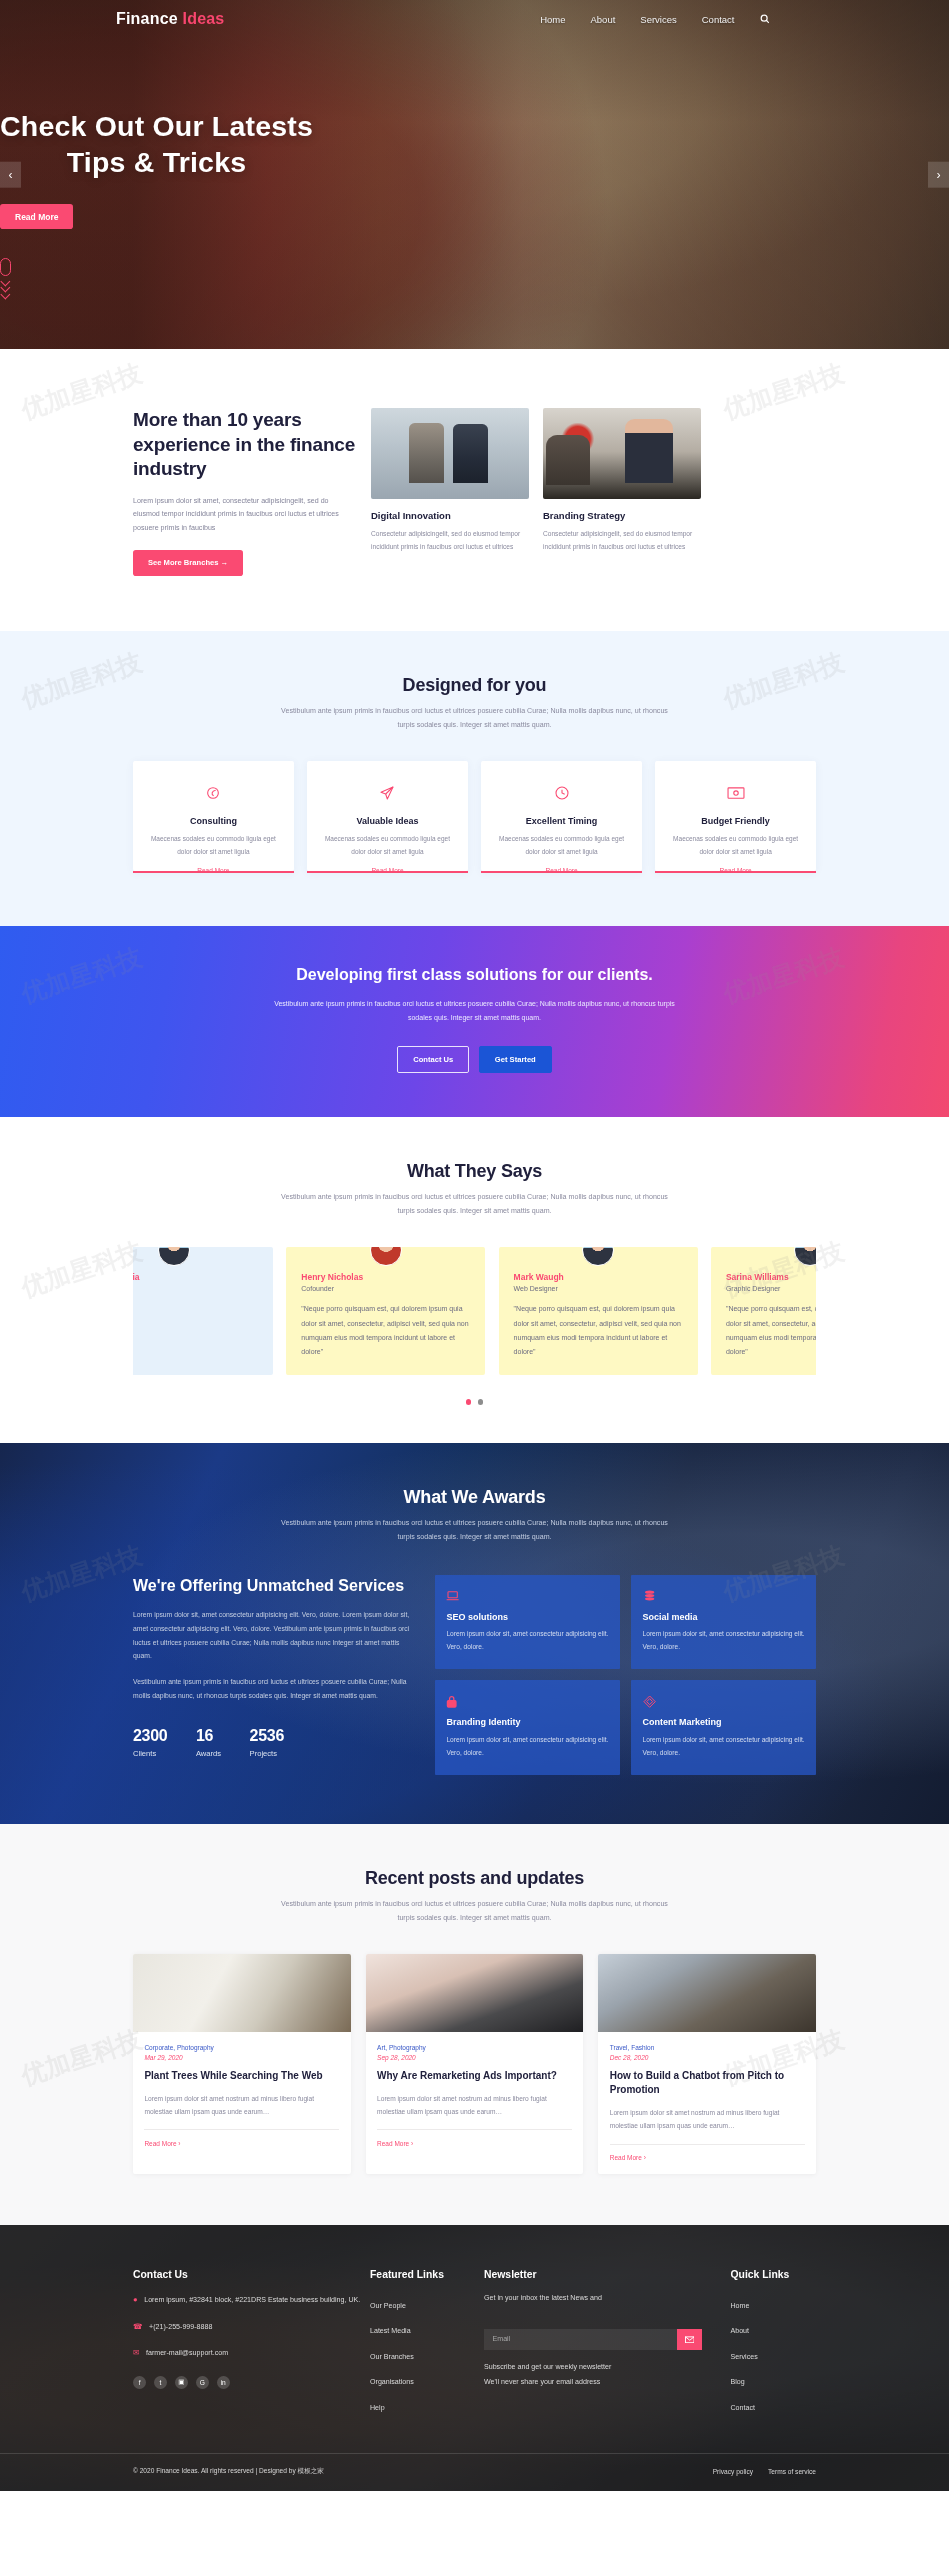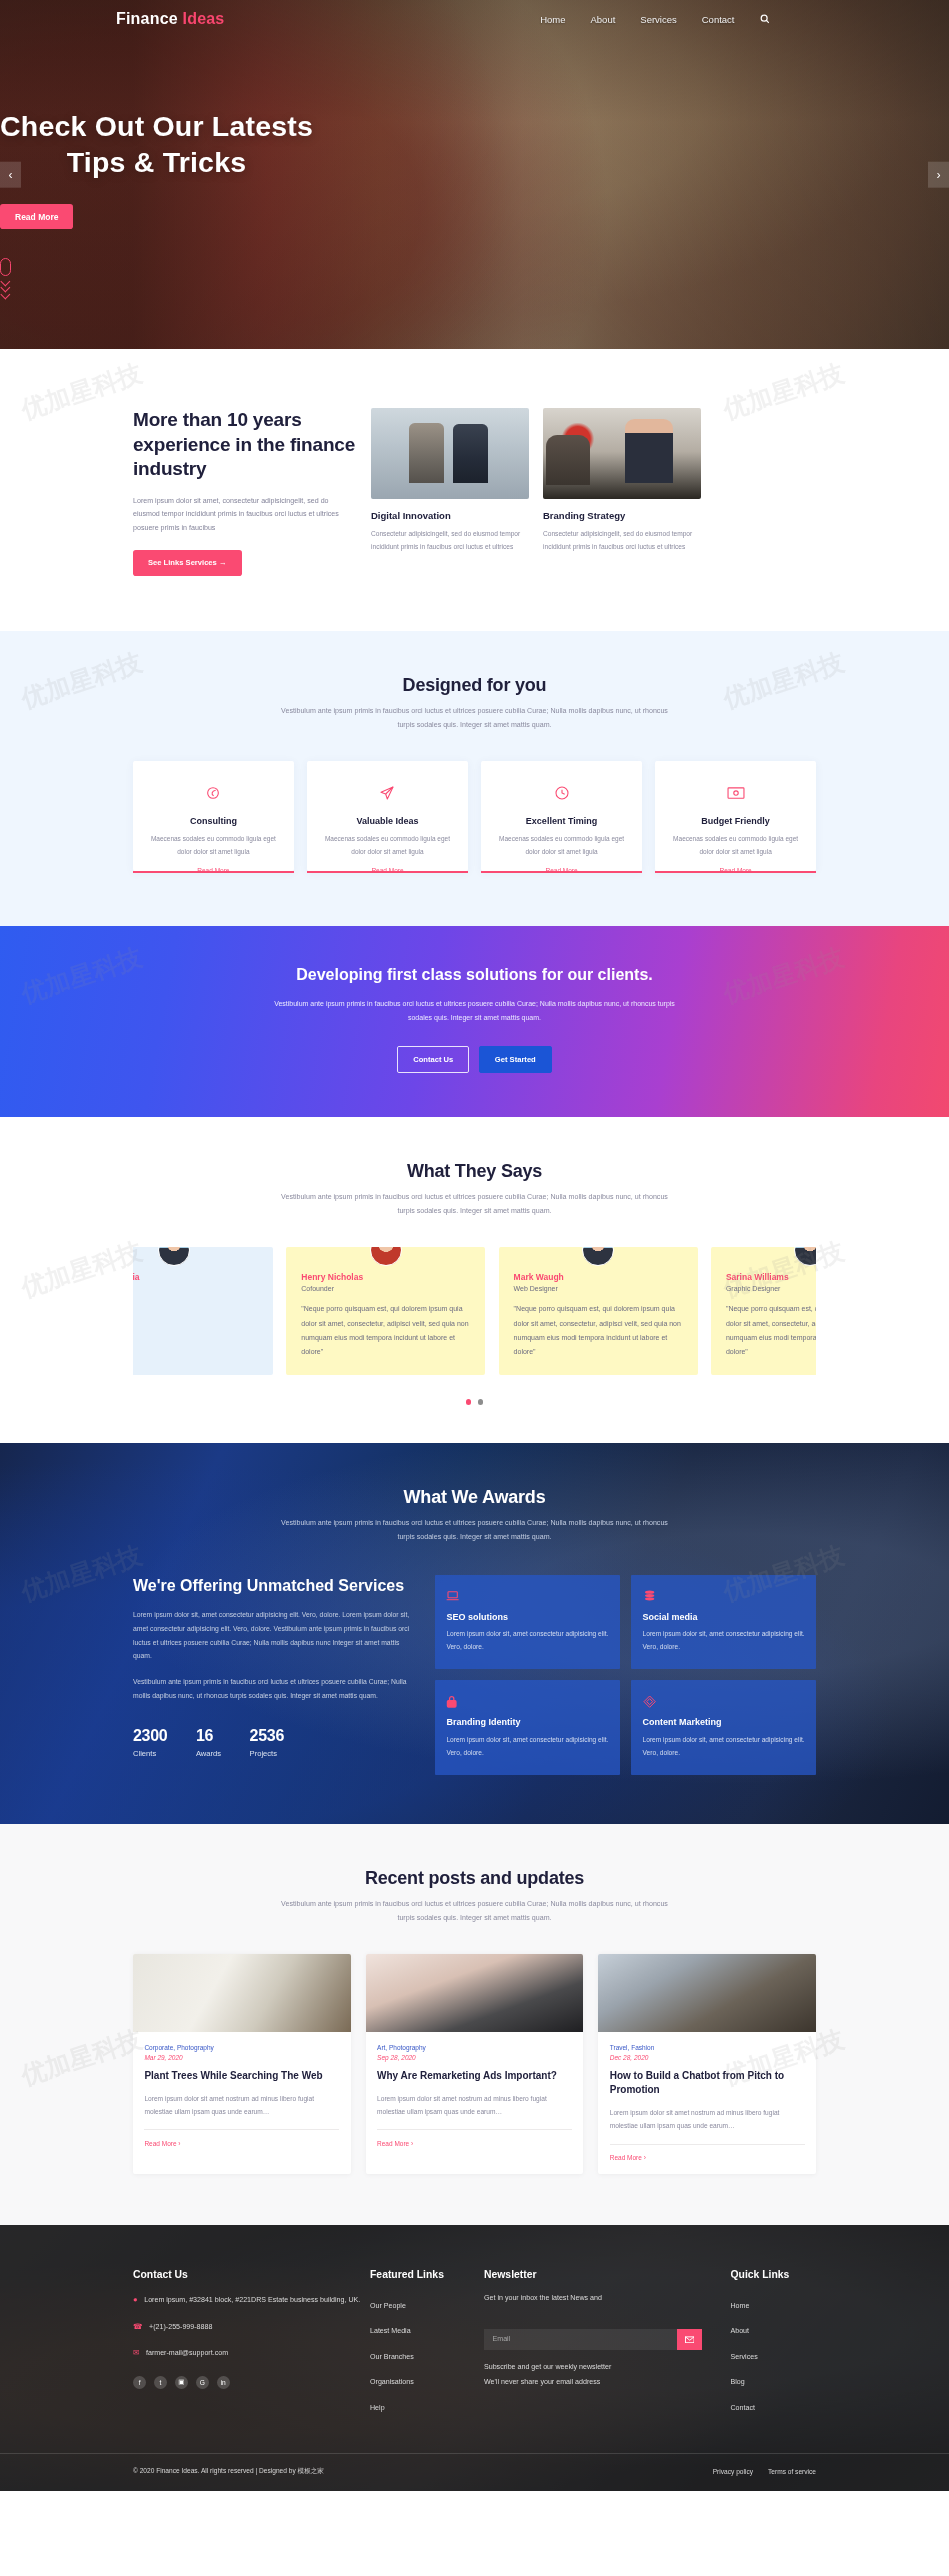--- a/index.html
+++ b/index.html
@@ -310,21 +310,21 @@
       </div>
     </div>
   </section>
 
   <section class="about">
     <div class="wrap">
       <div class="about-grid">
         <div class="about-left">
           <h2>More than 10 years experience in the finance industry</h2>
           <p>Lorem ipsum dolor sit amet, consectetur adipisicingelit, sed do eiusmod tempor incididunt primis in faucibus orci luctus et ultrices posuere primis in faucibus</p>
-          <button class="btn-services">See Links Services  →</button>
+          <button class="btn-services">See More Branches  →</button>
         </div>
 
         <div class="card-col">
           <div class="card-img img-meeting"></div>
           <h3>Digital Innovation</h3>
           <p>Consectetur adipisicingelit, sed do eiusmod tempor incididunt primis in faucibus orci luctus et ultrices</p>
         </div>
 
         <div class="card-col">
           <div class="card-img img-interview"></div>

